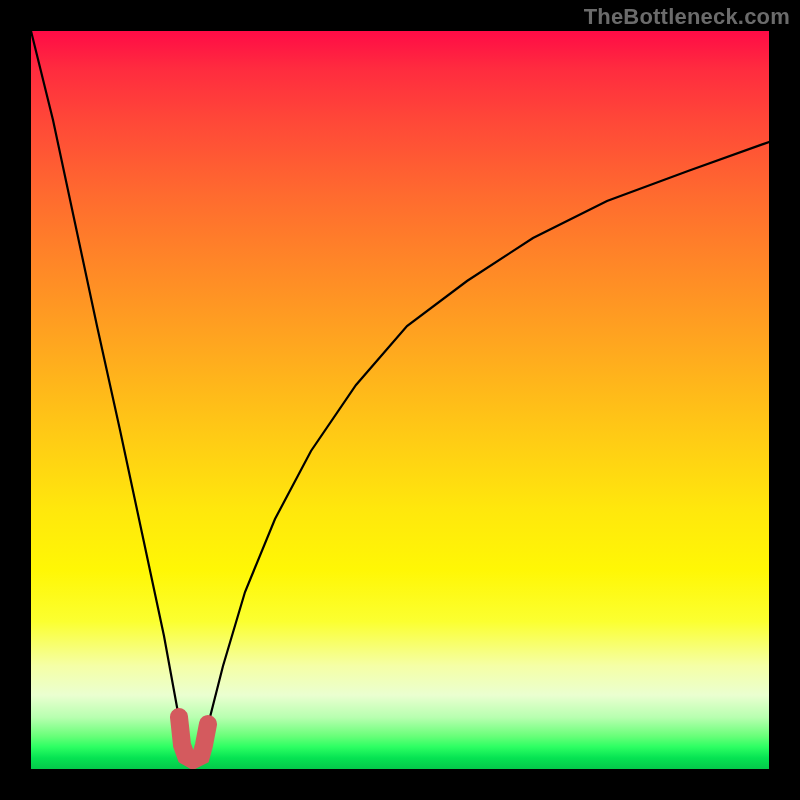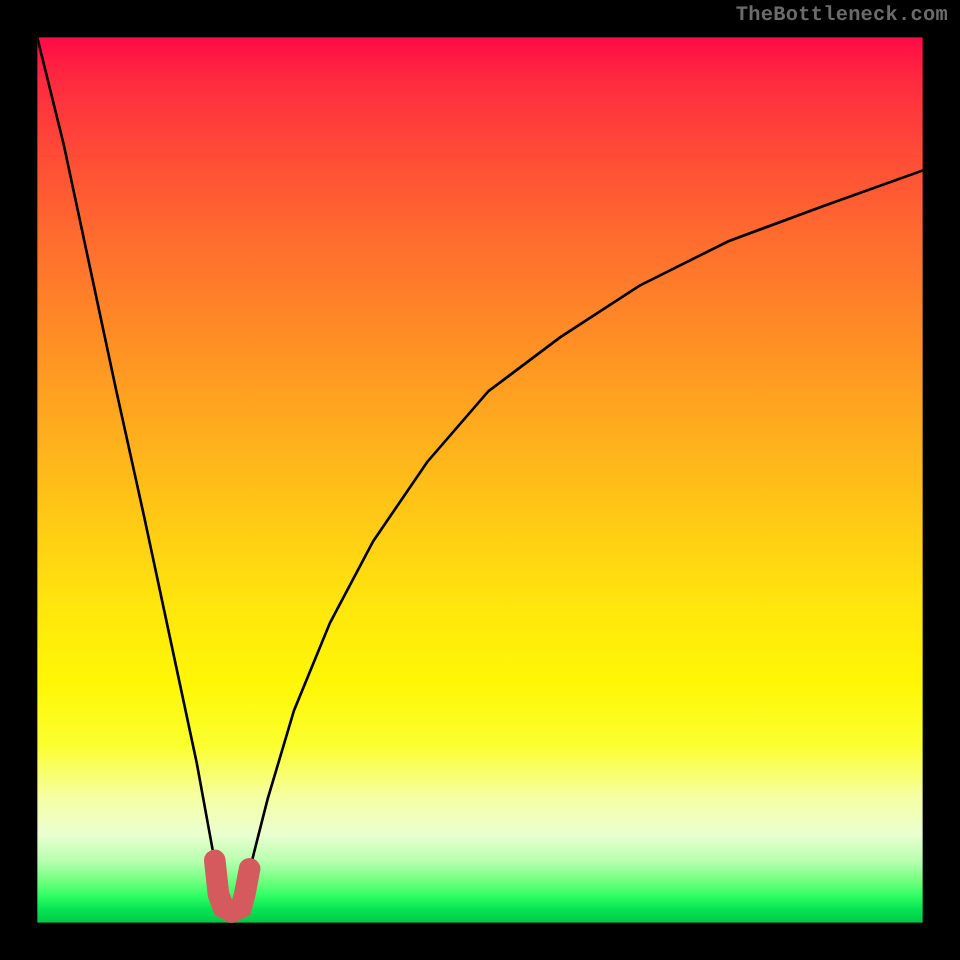--- a/index.html
+++ b/index.html
@@ -49,24 +49,24 @@
     inset: 0;
     width: 738px;
     height: 738px;
     overflow: visible;
   }
   .watermark {
     position: absolute;
     top: 4px;
     right: 10px;
     color: #6b6b6b;
-    font-size: 17px;
+    font-size: 22px;
     font-weight: 600;
     letter-spacing: 0.2px;
-    font-family: Liberation Mono, monospace;
+    font-family: Liberation Sans, sans-serif;
     user-select: none;
   }
 </style>
 </head>
 <body>
 
 <div class="frame">
   <div class="gradient"></div>
 
   <svg class="curve" viewBox="0 0 738 738" preserveAspectRatio="none">

